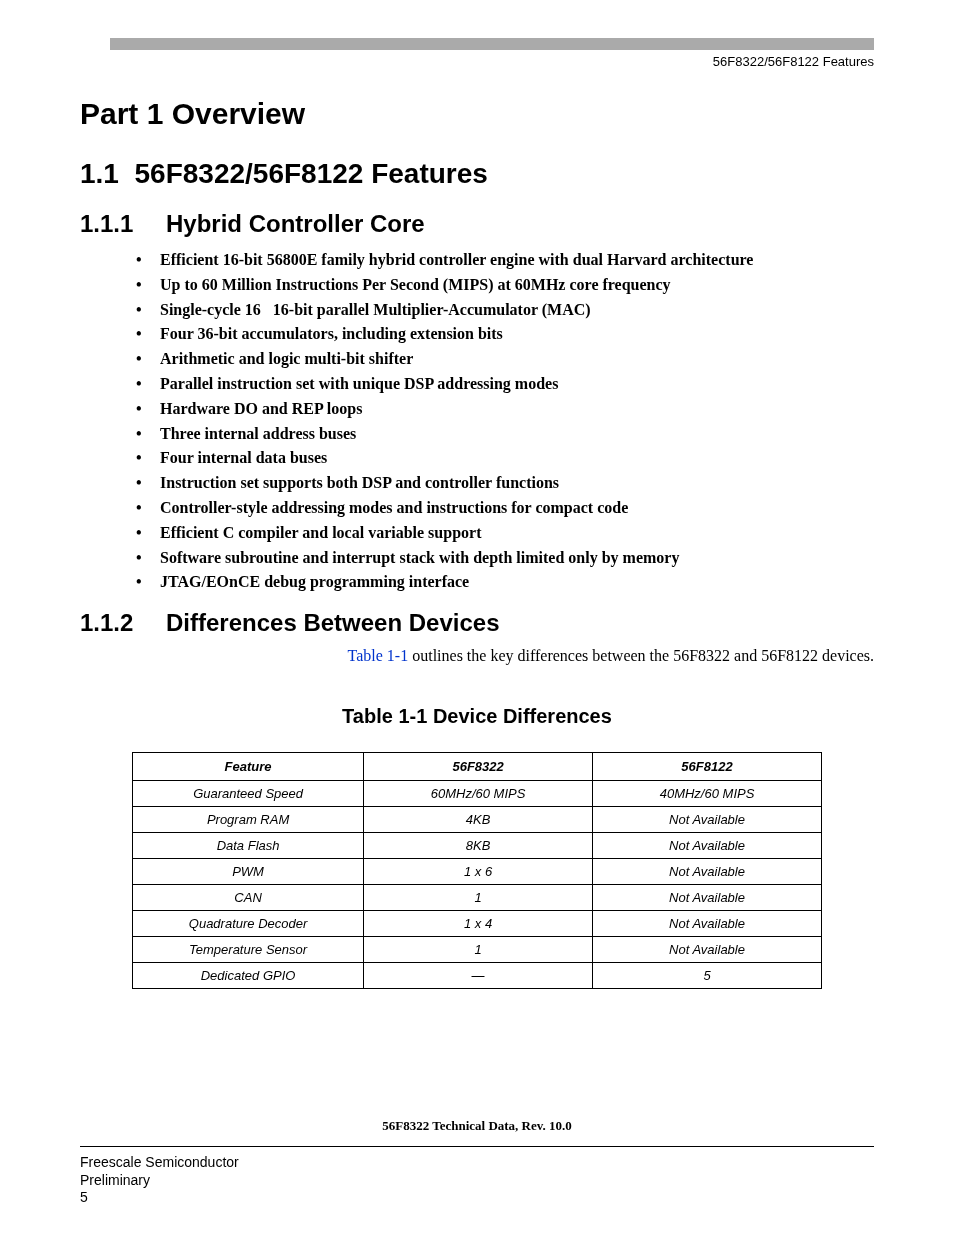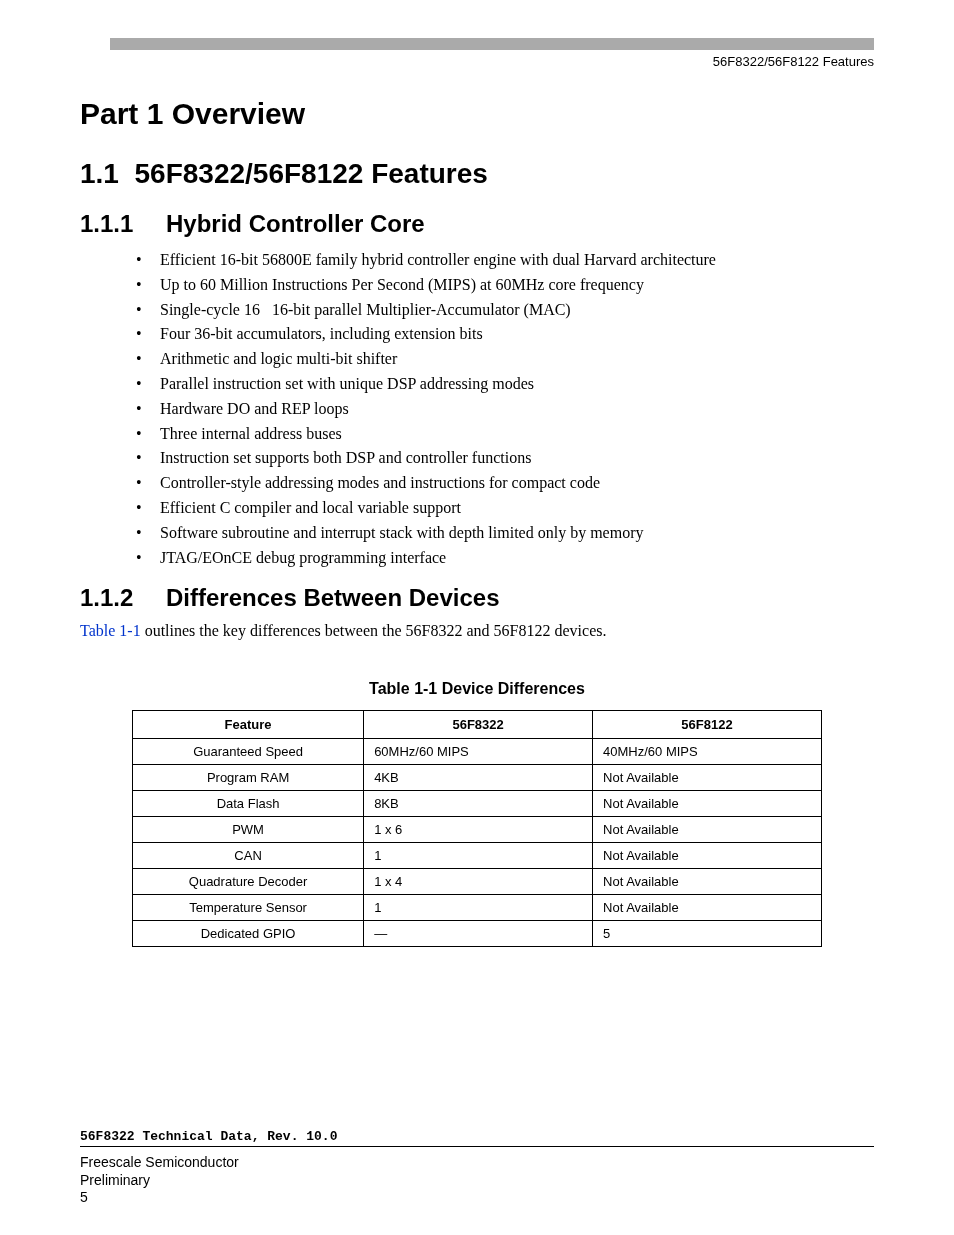--- a/index.html
+++ b/index.html
@@ -42,76 +42,79 @@
     font-size: 24px;
     margin-bottom: 10px;
   }
   .subsection-number {
     display: inline-block;
     width: 86px;
   }
   ul.bullets {
     list-style: none;
     margin: 8px 0 14px 56px;
+    font-weight: bold;
   }
   ul.bullets li {
     font-size: 16px;
     line-height: 1.55;
     position: relative;
     padding-left: 24px;
   }
   ul.bullets li::before {
     content: "•";
     position: absolute;
     left: 0;
     top: 0;
   }
   .para {
     font-size: 16px;
     margin-bottom: 40px;
+    text-align: right;
   }
   .link { color: #0033cc; }
   .table-caption {
     font-family: Arial, Helvetica, sans-serif;
     font-weight: bold;
-    font-size: 16px;
+    font-size: 20px;
     text-align: center;
-    margin-bottom: 12px;
+    margin-bottom: 24px;
   }
   table.device {
     border-collapse: collapse;
     margin: 0 auto;
     width: 690px;
     font-family: Arial, Helvetica, sans-serif;
     font-size: 13px;
   }
   table.device th, table.device td {
     border: 1px solid #000;
-    padding: 5px 10px;
+    padding: 5px 0;
     vertical-align: middle;
+    font-style: italic;
   }
   table.device th {
     font-weight: bold;
     text-align: center;
     height: 28px;
   }
   table.device td.feature-cell { text-align: center; width: 210px; }
-  table.device td.val-cell { text-align: left; width: 208px; }
+  table.device td.val-cell { text-align: center; width: 208px; }
   .footer {
     position: absolute;
     left: 80px;
     right: 80px;
     bottom: 30px;
   }
   .footer-doc {
-    font-family: Liberation Mono, monospace;
+    font-family: Liberation Serif, serif;
     font-weight: bold;
     font-size: 13px;
-    text-align: left;
-    margin-bottom: 2px;
+    text-align: center;
+    margin-bottom: 12px;
   }
   .footer-rule {
     border: none;
     border-top: 1px solid #000;
     margin-bottom: 6px;
   }
   .footer-row {
     display: flex;
     justify-content: space-between;
     font-family: Arial, Helvetica, sans-serif;
@@ -139,20 +142,21 @@
 
 <ul class="bullets">
   <li>Efficient 16-bit 56800E family hybrid controller engine with dual Harvard architecture</li>
   <li>Up to 60 Million Instructions Per Second (MIPS) at 60MHz core frequency</li>
   <li>Single-cycle 16 &nbsp; 16-bit parallel Multiplier-Accumulator (MAC)</li>
   <li>Four 36-bit accumulators, including extension bits</li>
   <li>Arithmetic and logic multi-bit shifter</li>
   <li>Parallel instruction set with unique DSP addressing modes</li>
   <li>Hardware DO and REP loops</li>
   <li>Three internal address buses</li>
+  <li>Four internal data buses</li>
   <li>Instruction set supports both DSP and controller functions</li>
   <li>Controller-style addressing modes and instructions for compact code</li>
   <li>Efficient C compiler and local variable support</li>
   <li>Software subroutine and interrupt stack with depth limited only by memory</li>
   <li>JTAG/EOnCE debug programming interface</li>
 </ul>
 
 <h3 class="subsection-title">
   <span class="subsection-number">1.1.2</span><span>Differences Between Devices</span>
 </h3>

